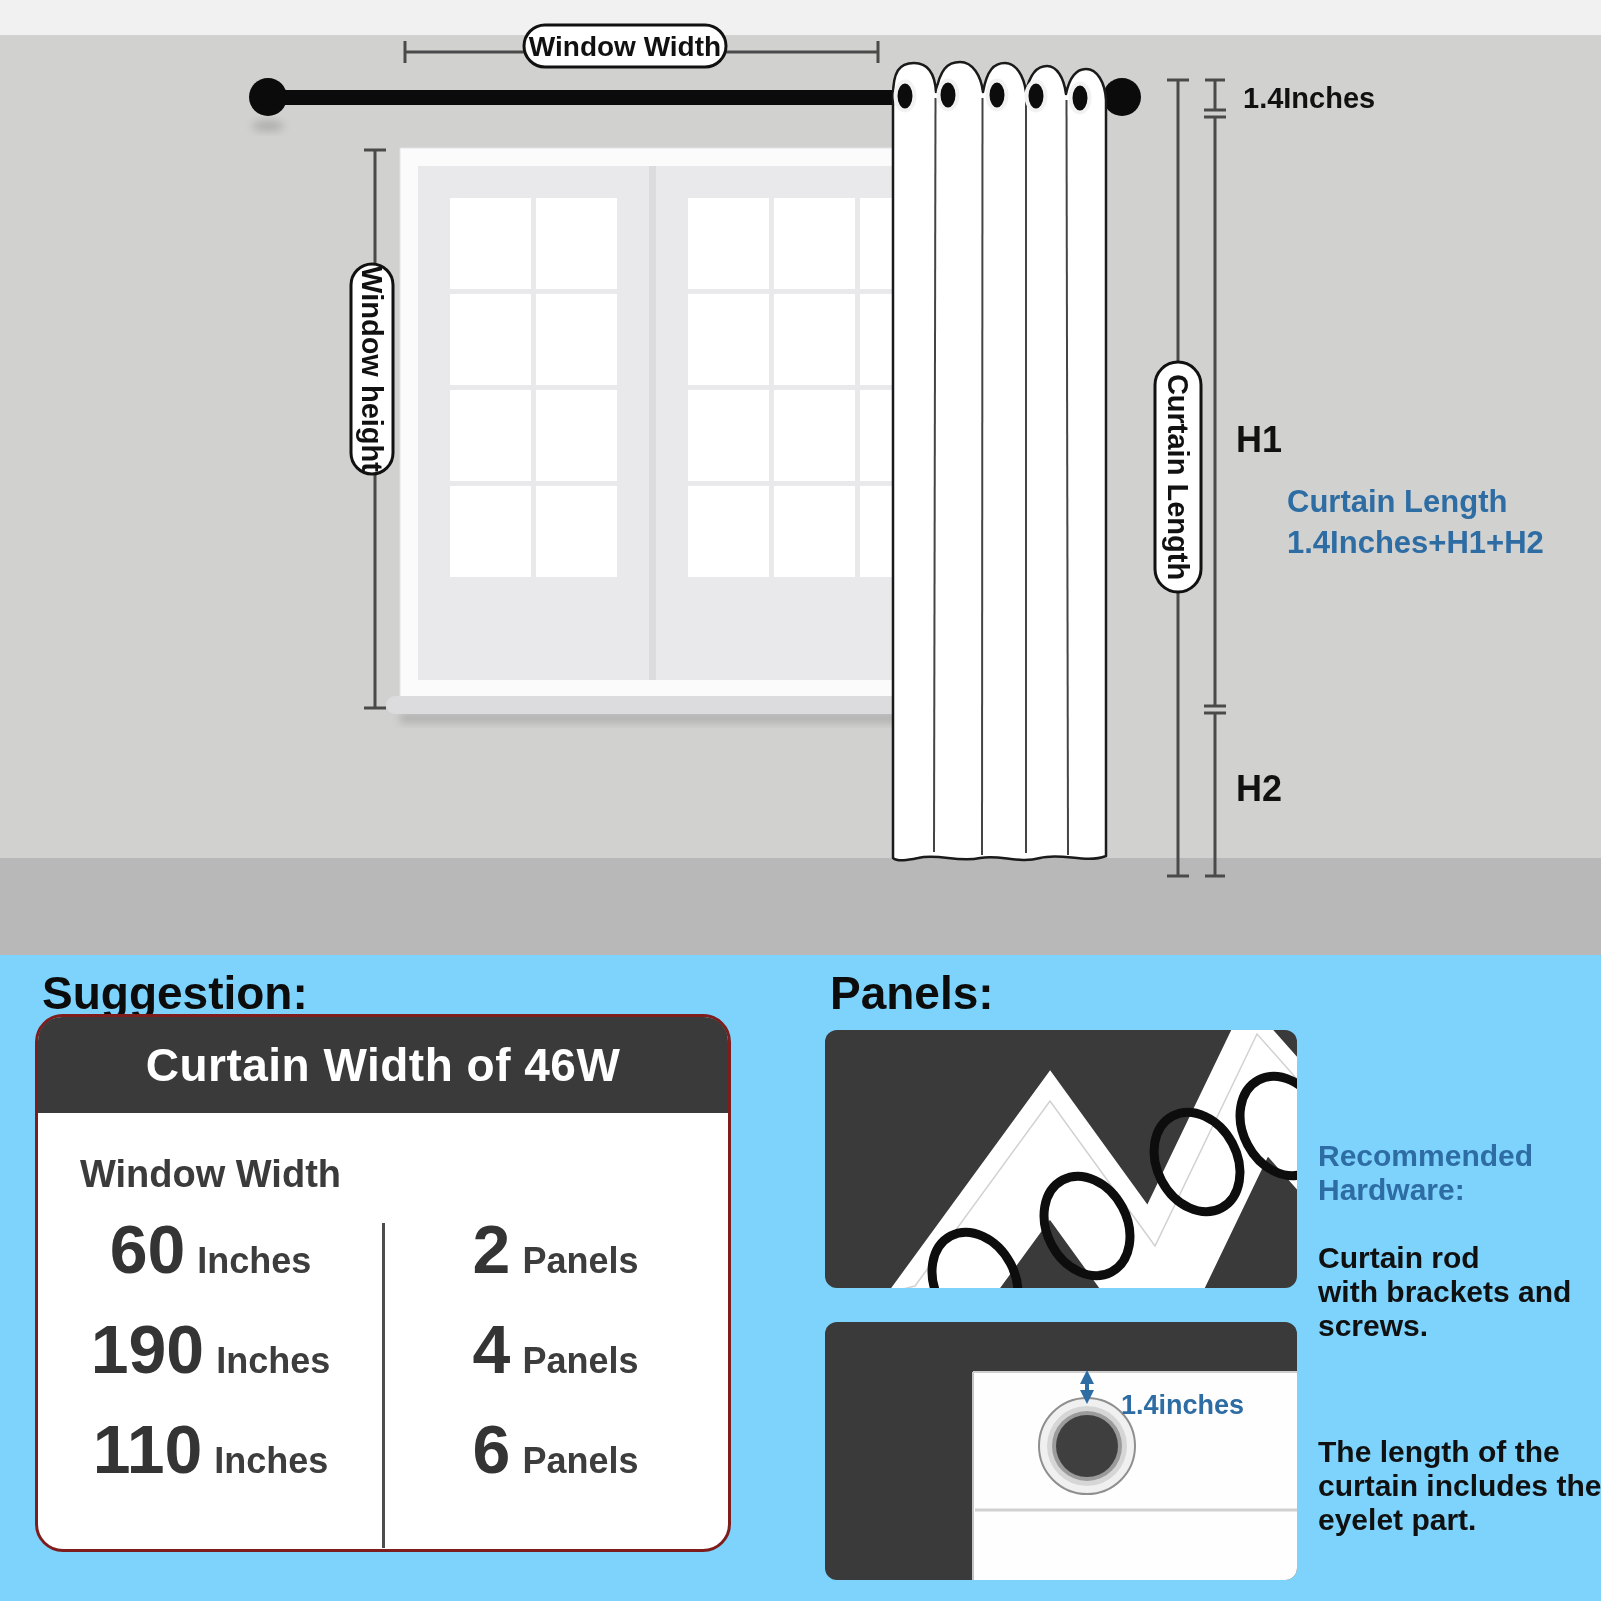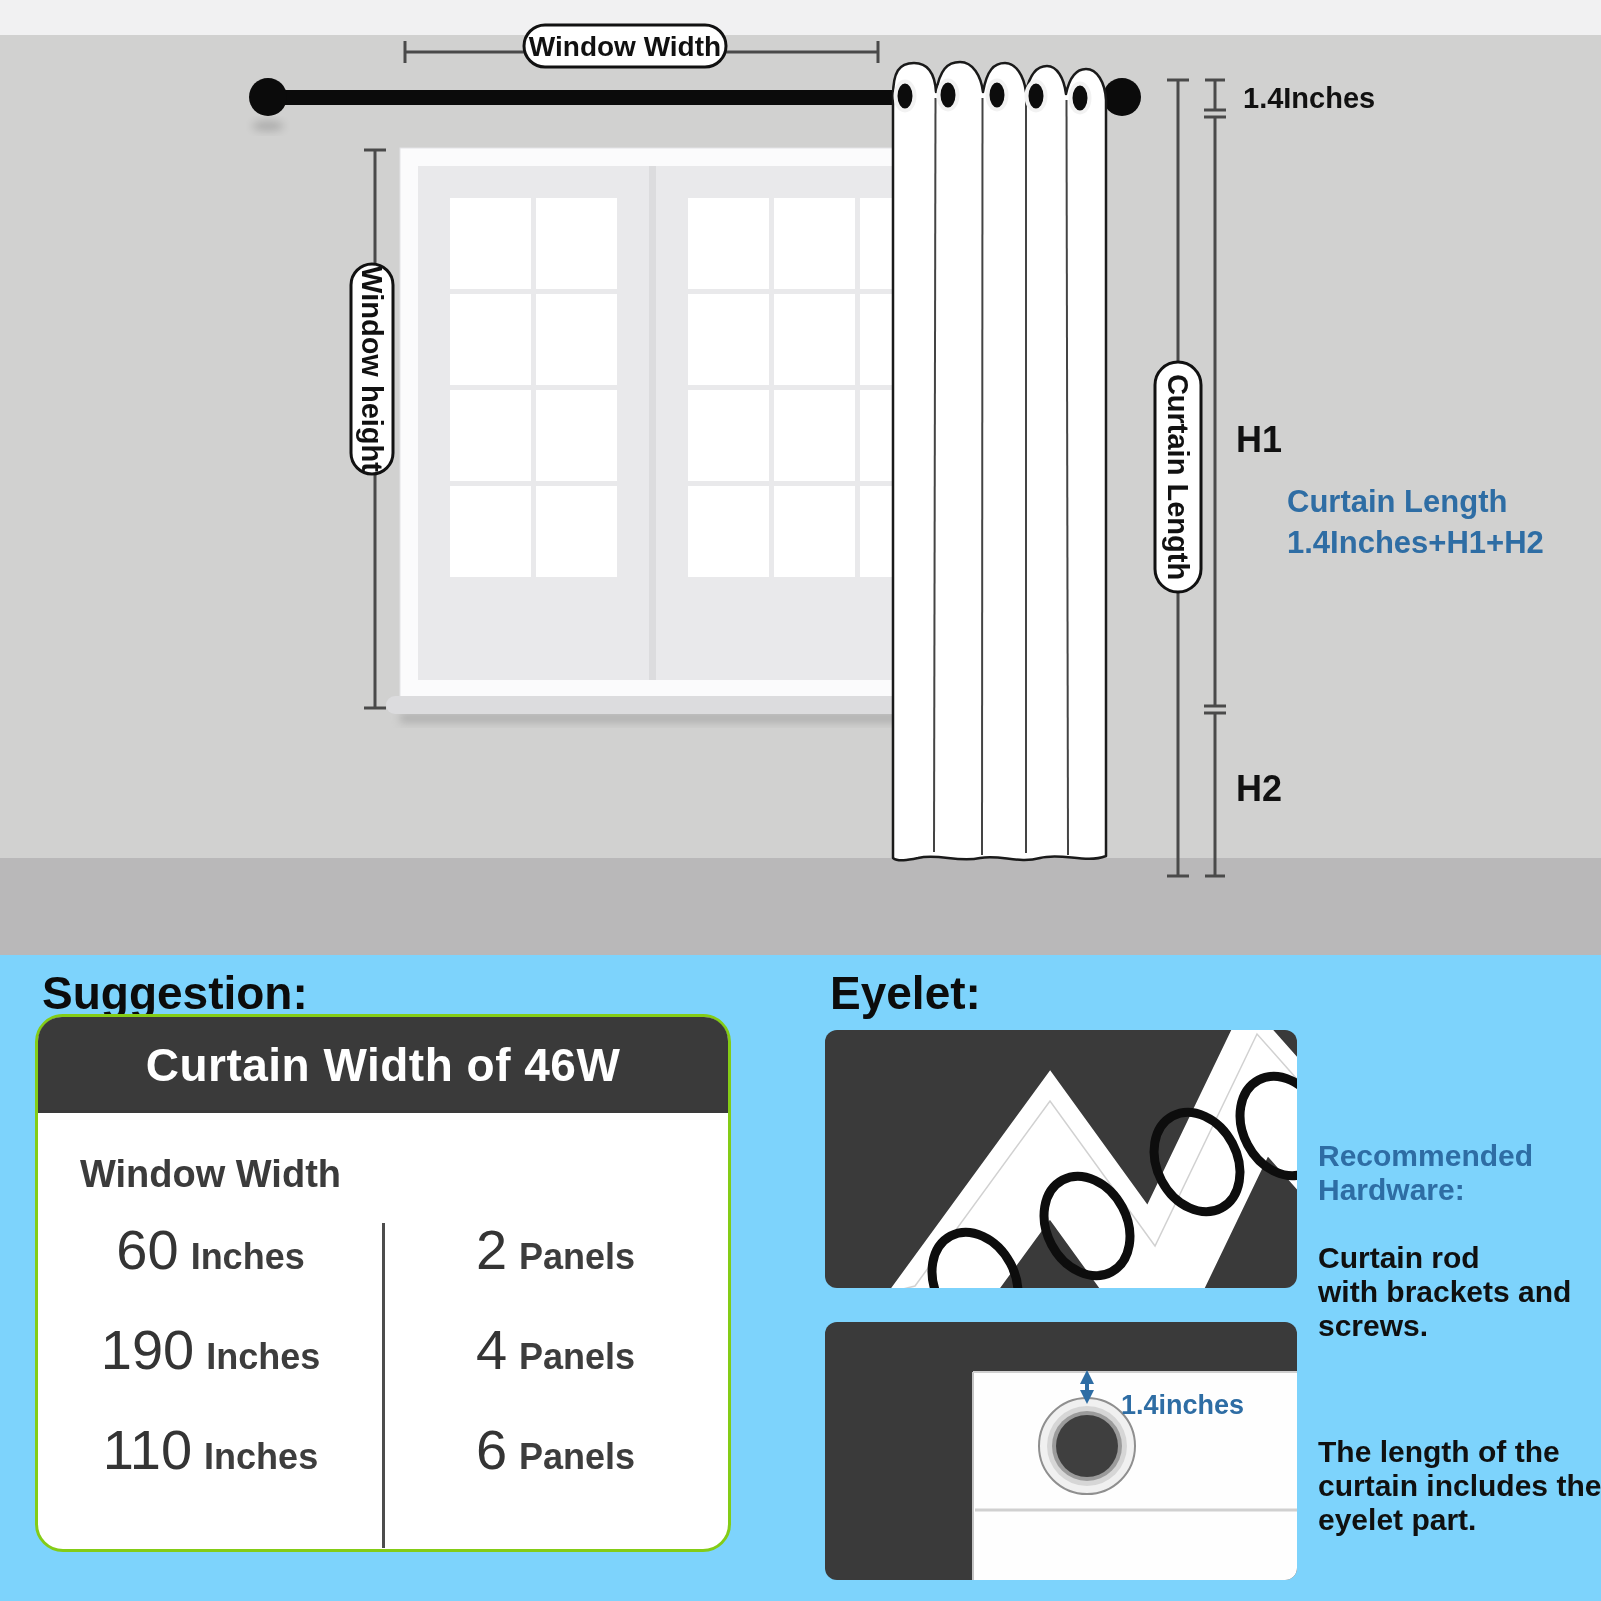--- a/index.html
+++ b/index.html
@@ -18,37 +18,37 @@
 
   .bottom{position:absolute;left:0;top:955px;width:1601px;height:782px;background:#7dd3fc;}
   .section-heading{
     position:absolute;margin:0;font-size:46px;font-weight:bold;color:#0c0c0c;line-height:48px;
   }
   #suggestion-heading{left:42px;top:14px;}
   #eyelet-heading{left:830px;top:14px;}
 
   .sg-table{
     position:absolute;left:35px;top:59px;width:696px;height:538px;
-    border:3px solid #84cc16;border-radius:28px;background:#ffffff;box-sizing:border-box;
+    border:3px solid #7f1d1d;border-radius:28px;background:#ffffff;box-sizing:border-box;
   }
   .sg-table .t-header{
     height:96px;background:#3a3a3a;border-radius:24px 24px 0 0;
     display:flex;align-items:center;justify-content:center;
     color:#ffffff;font-size:46px;font-weight:bold;letter-spacing:.5px;
   }
   .sg-table .t-cols{
     display:grid;grid-template-columns:1fr 1fr;margin-top:36px;
     font-size:38px;font-weight:600;color:#3b3b3b;text-align:center;line-height:50px;
   }
   .sg-table .t-row{
     display:grid;grid-template-columns:1fr 1fr;height:100px;align-items:center;
   }
   .sg-table .t-row:first-of-type{margin-top:18px;}
   .cell-pair{display:flex;justify-content:center;align-items:baseline;gap:12px;color:#343434;}
-  .cell-pair .num{font-size:56px;font-weight:normal;}
+  .cell-pair .num{font-size:68px;font-weight:bold;}
   .cell-pair .unit{font-size:36px;font-weight:600;color:#3d3d3d;margin-top:8px;}
   .t-divider{
     position:absolute;left:calc(50% - 1px);top:206px;width:3px;height:325px;background:#4d4d4d;
   }
 
   .img-box{
     position:absolute;left:825px;width:472px;height:258px;background:#3a3a3a;
     border-radius:12px;overflow:hidden;
   }
   #eyelet-image-1{top:75px;}
@@ -238,21 +238,21 @@
           <span class="unit">Inches</span>
         </div>
         <div class="cell-pair">
           <span class="num">6</span>
           <span class="unit">Panels</span>
         </div>
       </div>
       <div class="t-divider"></div>
     </div>
 
-    <h2 class="section-heading" id="eyelet-heading">Eyelet:</h2>
+    <h2 class="section-heading" id="eyelet-heading">Panels:</h2>
 
     <div class="img-box" id="eyelet-image-1">
       <svg width="472" height="258" viewBox="0 0 472 258">
         <path d="M -30,330 L 90,300 L 225,115 L 330,260 L 432,48 L 540,170" fill="none" stroke="#ffffff" stroke-width="88" stroke-linejoin="miter" stroke-miterlimit="6"></path>
         <path d="M -30,330 L 90,300 L 225,115 L 330,260 L 432,48 L 540,170" fill="none" stroke="#bdbdbd" stroke-width="1.5" opacity="0.7" transform="translate(0,-44)"></path>
         <g fill="none" stroke="#0d0d0d" stroke-width="9">
           <ellipse cx="150" cy="252" rx="40" ry="52" transform="rotate(-28 150 252)"></ellipse>
           <ellipse cx="262" cy="196" rx="40" ry="52" transform="rotate(-28 262 196)"></ellipse>
           <ellipse cx="372" cy="132" rx="40" ry="52" transform="rotate(-28 372 132)"></ellipse>
           <ellipse cx="458" cy="96" rx="40" ry="52" transform="rotate(-28 458 96)"></ellipse>

